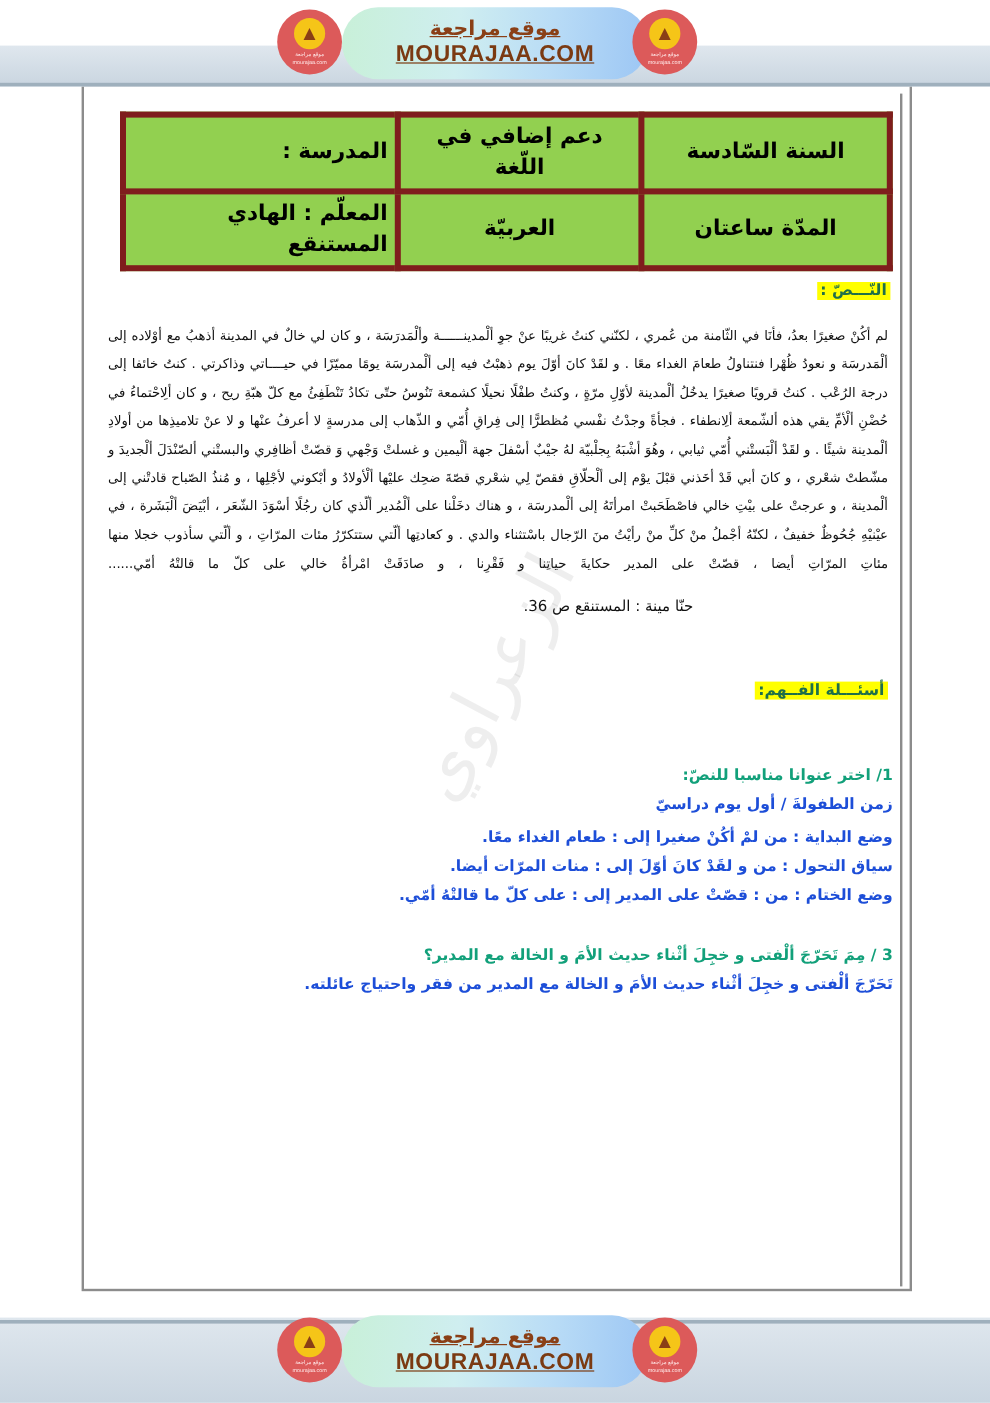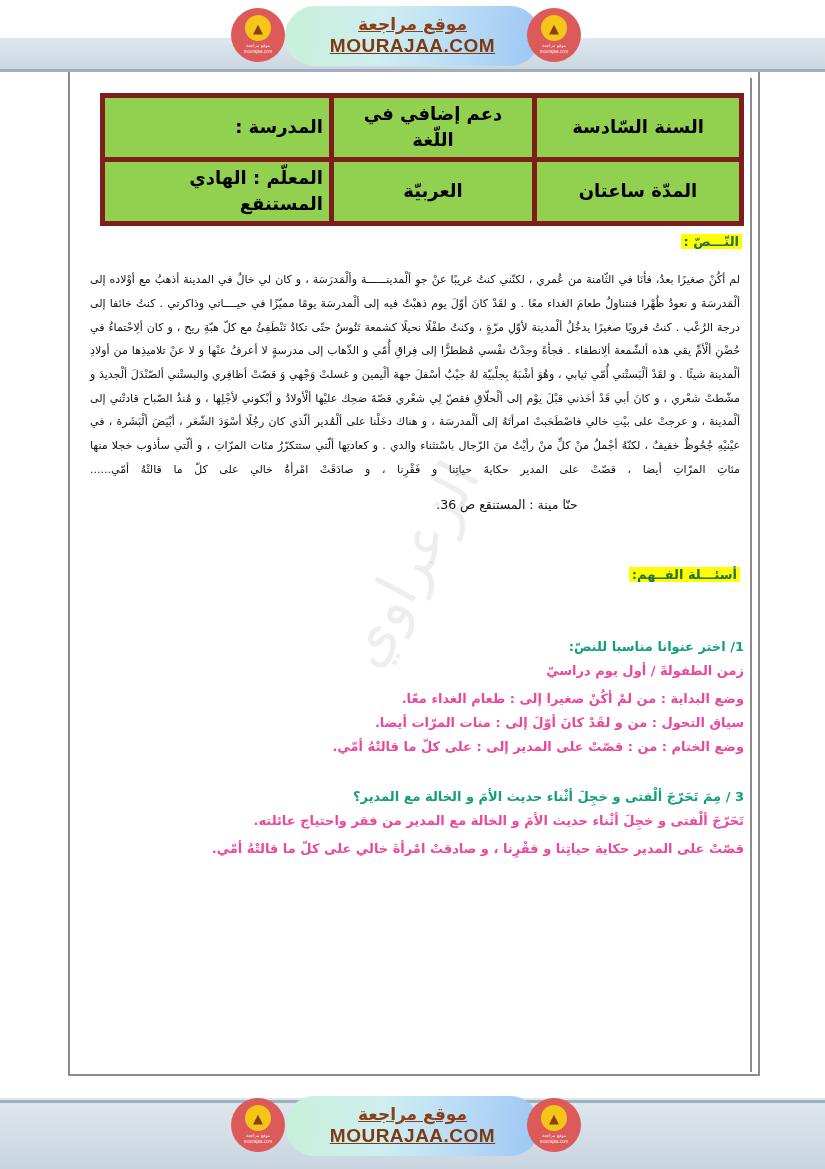--- a/index.html
+++ b/index.html
@@ -244,21 +244,21 @@
   }
   .q-block { margin-bottom: 4px; }
   .q-gap   { height: 22px; }
   .q-line {
     font-size: 13px;
     font-weight: bold;
     line-height: 1.85;
     color: #12a07a;
   }
   .q-line.ans {
-    color: #ec4899;
+    color: #1d4ed8;
   }
 
   
   .watermark {
     position: absolute;
     left: 300px;
     top: 530px;
     font-size: 58px;
     color: rgba(120,120,120,0.13);
     transform: rotate(-62deg);
@@ -347,21 +347,20 @@
       </div>
 
       <div class="q-gap"></div>
 
       <div class="q-block">
         <div class="q-line">3 /  مِمَ تَحَرّجَ ألْفتى و خجِلَ أثْناء حديث الأمَ و الخالة مع المدير؟</div>
         <div class="q-line ans">تَحَرّجَ ألْفتى و خجِلَ أثْناء حديث الأمَ و الخالة مع المدير  من فقر واحتياج عائلته.</div>
       </div>
 
       <div class="q-block">
-        <div class="q-line ans">قصّتْ على المدير حكاية حياتِنا و فقْرِنا ، و صادقتْ امْرأةَ خالي على كلّ ما قالتْهُ أمّي.</div>
       </div>
 
     </div>
   </div>
 </div>
 
 <div class="watermark">الزعراوي</div>
 
 <div class="banner banner-bottom">
   <div class="banner-stripe"></div>

